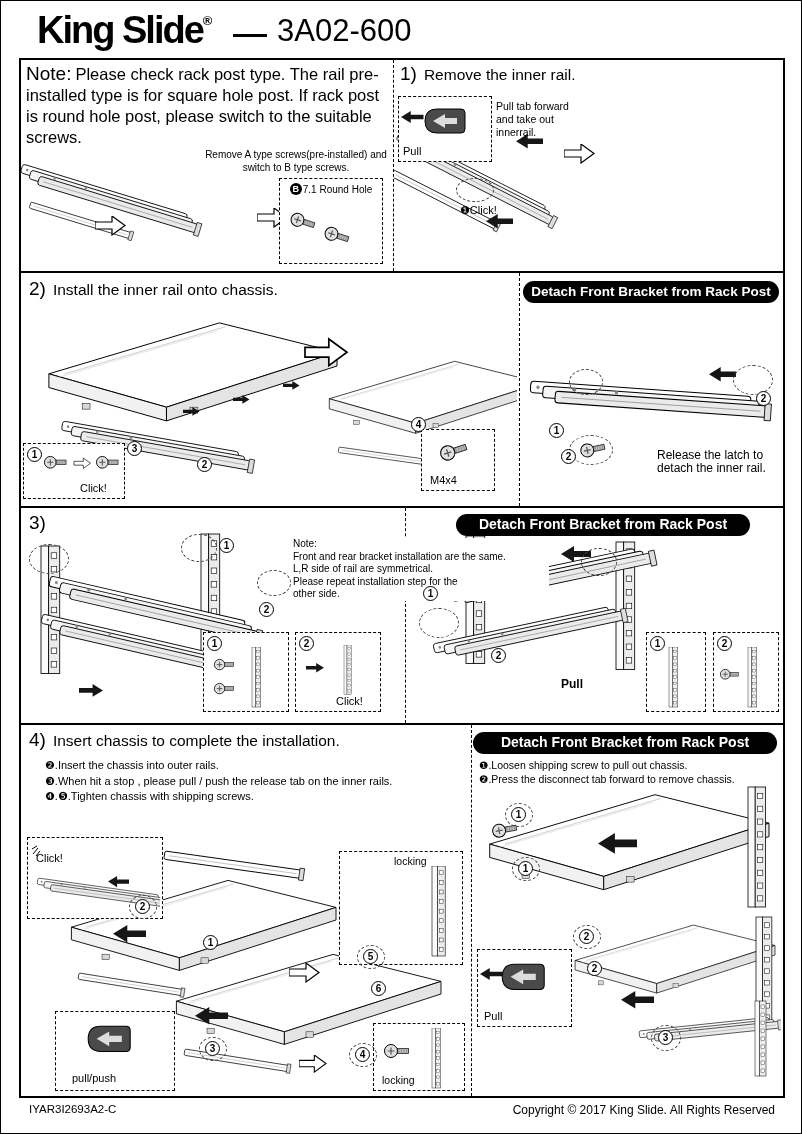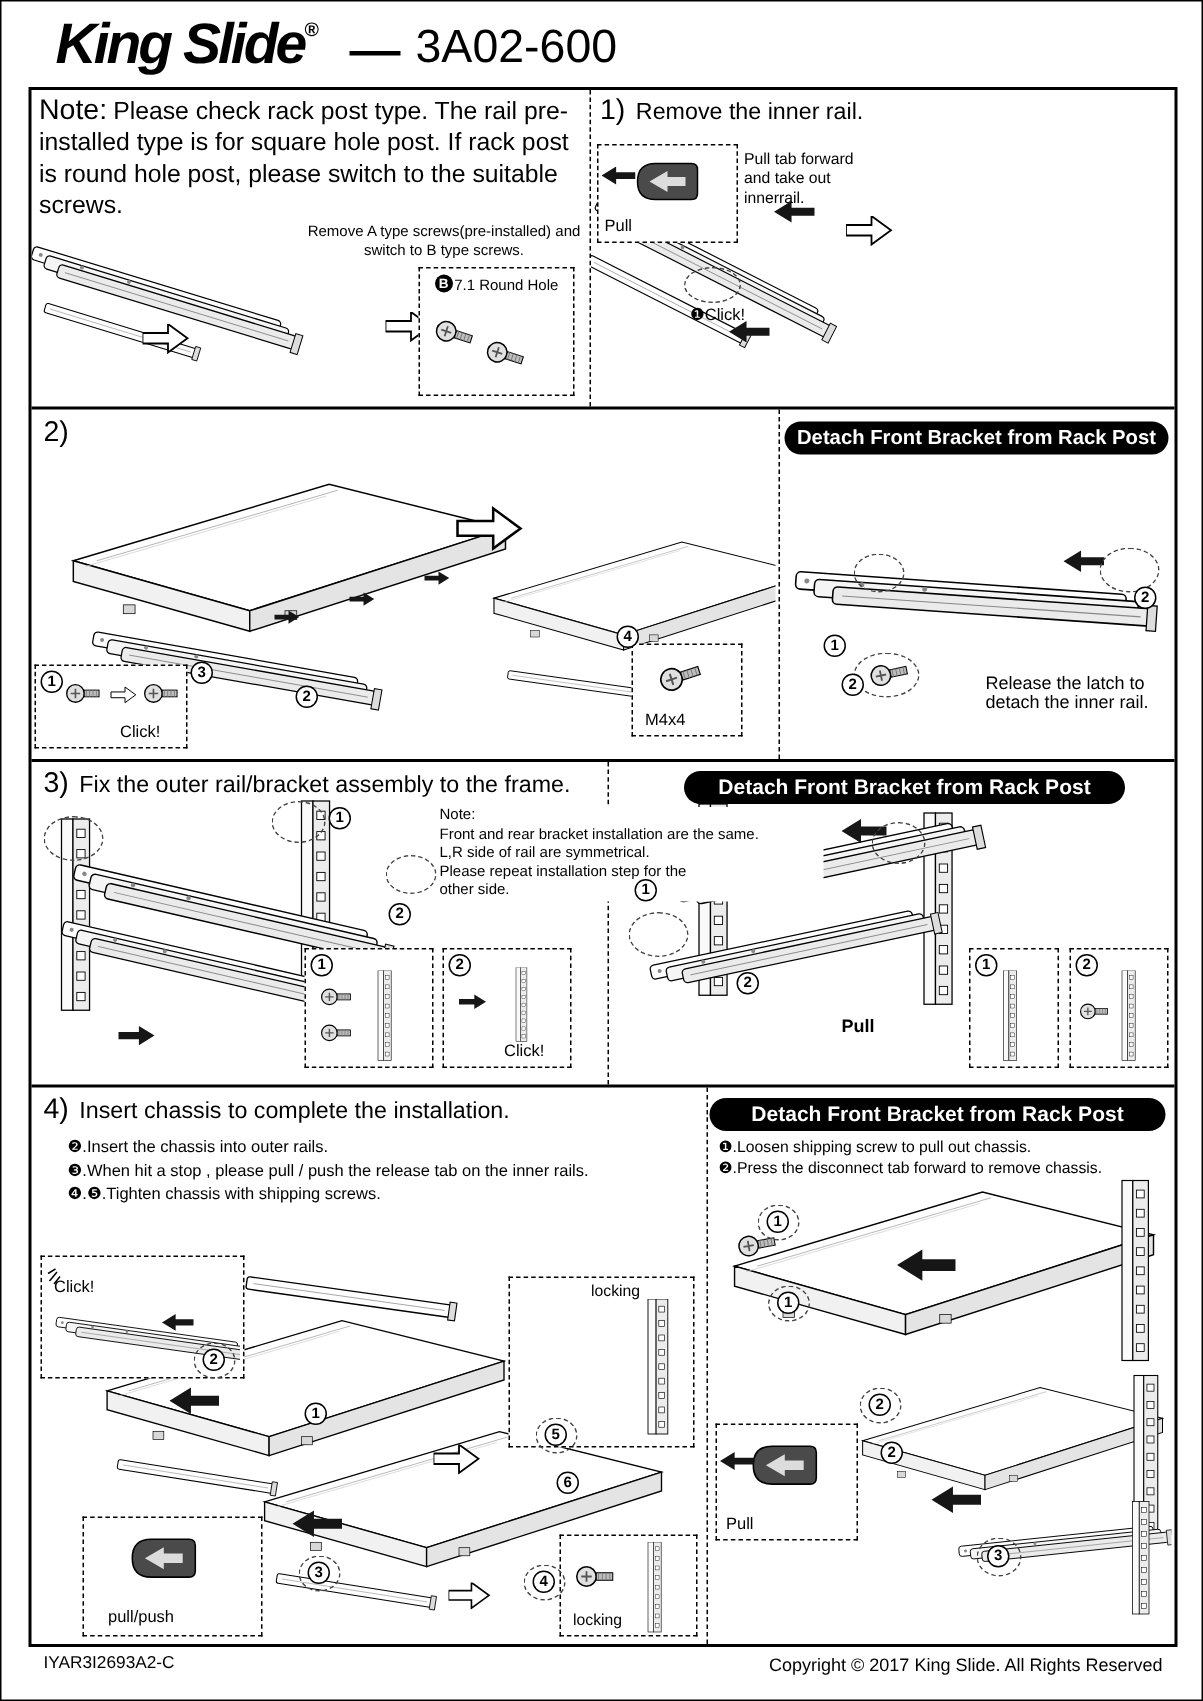--- a/index.html
+++ b/index.html
@@ -1,19 +1,19 @@
 <!DOCTYPE html>
 <html><head>
 <meta charset="utf-8">
 <style>
 *{margin:0;padding:0;box-sizing:border-box}
 html,body{background:#fff}
 body{font-family:"Liberation Sans","DejaVu Sans",sans-serif;color:#000}
 .page{position:relative;width:802px;height:1134px;background:#fff;border:1px solid #000;overflow:hidden}
-.brand{position:absolute;left:36px;top:8px;font-size:38px;font-weight:bold;font-style:italic;letter-spacing:-2px;z-index:2}
+.brand{position:absolute;left:36px;top:8px;font-size:38px;font-weight:bold;letter-spacing:-2px;z-index:2}
 .reg{font-size:13px;vertical-align:18px;letter-spacing:0}
 .dash{position:absolute;left:232px;top:33px;width:34px;height:3px;background:#000}
 .model{position:absolute;left:276px;top:12px;font-size:31px}
 .main-box{position:absolute;left:18px;top:57px;width:766px;height:1040px;border:2px solid #000}
 .row{position:absolute;left:0;width:762px}
 .r1{top:0;height:213px;border-bottom:2px solid #000}
 .r2{top:213px;height:235px;border-bottom:2px solid #000}
 .r3{top:448px;height:217px;border-bottom:2px solid #000}
 .r4{top:665px;height:371px}
 .cell{position:absolute;top:0;height:211px}
@@ -184,20 +184,21 @@
           </svg>
 
       </div>
     </section>
 
     <section class="row r2">
       <div class="vdash" style="left:498px"></div>
 
       <div class="step-head" style="left:8px;top:5px">
         <span class="step-num">2)</span>
+        <span class="step-title">Install the inner rail onto chassis.</span>
       </div>
 
       <div class="pill" style="left:502px;top:8px;width:256px;font-size:13.5px">Detach Front Bracket from Rack Post</div>
 
       <svg class="illus" style="left:12px;top:26px" width="484" height="205">
         <use href="#chassis" transform="translate(10,18) scale(0.98)"></use>
         <g transform="translate(30,122) rotate(10) scale(0.85)">
             <use href="#rail"></use>
           </g>
         <use href="#arrDR" transform="translate(150,108) scale(0.55)"></use>
@@ -247,21 +248,20 @@
         </svg>
       <span class="nb" style="left:540px;top:176px">2</span>
       <div class="lab" style="left:636px;top:176px;width:136px;font-size:12px">Release the latch to detach the inner rail.</div>
     </section>
 
     <section class="row r3">
       <div class="vdash" style="left:384px"></div>
 
       <div class="step-head" style="left:8px;top:4px">
         <span class="step-num">3)</span>
-        <span class="step-title">Fix the outer rail/bracket assembly to the frame.</span>
       </div>
 
       <div class="pill" style="left:435px;top:6px;width:294px">Detach Front Bracket from Rack Post</div>
 
       <div class="lab pre" style="left:270px;top:30px;width:258px;font-size:10px;line-height:12.5px;padding:0 2px">Note:
 Front and rear bracket installation are the same.
 L,R side of rail are symmetrical.
 Please repeat installation step for the
 other side.</div>
 

